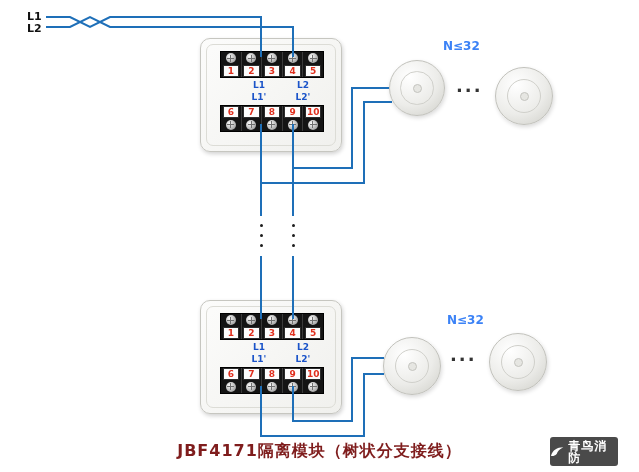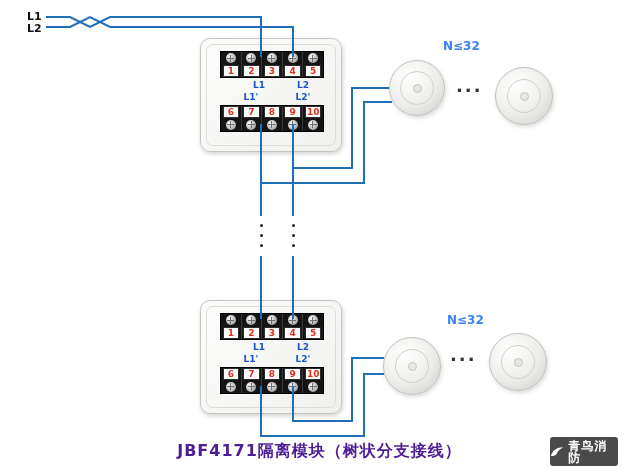--- a/index.html
+++ b/index.html
@@ -27,21 +27,21 @@
   .screwbox::after{content:"";position:absolute;left:50%;top:50%;width:10px;height:10px;margin:-5px 0 0 -5px;border-radius:50%;
      background:linear-gradient(#6f6f6f,#6f6f6f) center/7px 1.4px no-repeat,
                 linear-gradient(#6f6f6f,#6f6f6f) center/1.4px 7px no-repeat,
                 radial-gradient(circle at 35% 35%,#fafafa,#b5b5b5 60%,#868686)}
   .tag{height:13px;margin:0 1.5px;background:#fdfdfd;border:1px solid #2c2c2c;color:#e0301e;
        font:bold 9px/11px "DejaVu Sans",sans-serif;text-align:center;overflow:hidden}
 
   .wire-label{position:absolute;width:28px;text-align:center;font:bold 9px/1 "DejaVu Sans",sans-serif;color:#1b54c9}
   .lab-l1{left:44px;top:42px}
   .lab-l2{left:88px;top:42px}
-  .lab-l1p{left:36px;top:54px}
+  .lab-l1p{left:44px;top:54px}
   .lab-l2p{left:88px;top:54px}
 
   
   .detector{position:absolute;border-radius:50%;border:1px solid #c2c2bc;
             background:radial-gradient(circle at 36% 30%,#ffffff,#ecece9 55%,#d8d8d3 85%,#cfcfca);
             box-shadow:1px 2px 4px rgba(0,0,0,.15)}
   .det-ring{position:absolute;inset:19%;border:1px solid #d0d0cb;border-radius:50%}
   .det-center{position:absolute;left:50%;top:50%;width:9px;height:9px;margin:-4.5px 0 0 -4.5px;
               border:1px solid #c4c4bf;border-radius:50%;background:#e6e6e2}
 
@@ -54,21 +54,21 @@
   .vdots.right{left:292px;top:224px}
   .vdots i{width:3px;height:3px;border-radius:50%;background:#1d1d1d;display:block}
 
   .count-label{position:absolute;font:bold 12px/1 "DejaVu Sans",sans-serif;color:#3b82f6}
   .count-label.top{left:443px;top:40px}
   .count-label.bottom{left:447px;top:314px}
 
   svg.wires{position:absolute;left:0;top:0;pointer-events:none}
 
   .caption{position:absolute;left:0;right:0;top:441px;text-align:center;
-           font:bold 16px/1.2 "DejaVu Sans",sans-serif;color:#4c1d95;letter-spacing:1px}
+           font:bold 16px/1.2 "DejaVu Sans",sans-serif;color:#7f1d1d;letter-spacing:1px}
 
   .watermark{position:absolute;left:550px;top:437px;width:68px;height:29px;background:#4a4a4a;border-radius:3px;
              display:flex;align-items:center;justify-content:center;gap:4px}
   .watermark span{color:#fff;font:bold 12px/1 "DejaVu Sans",sans-serif;letter-spacing:1px}
 </style>
 </head>
 <body>
 
 <div class="canvas">
 

